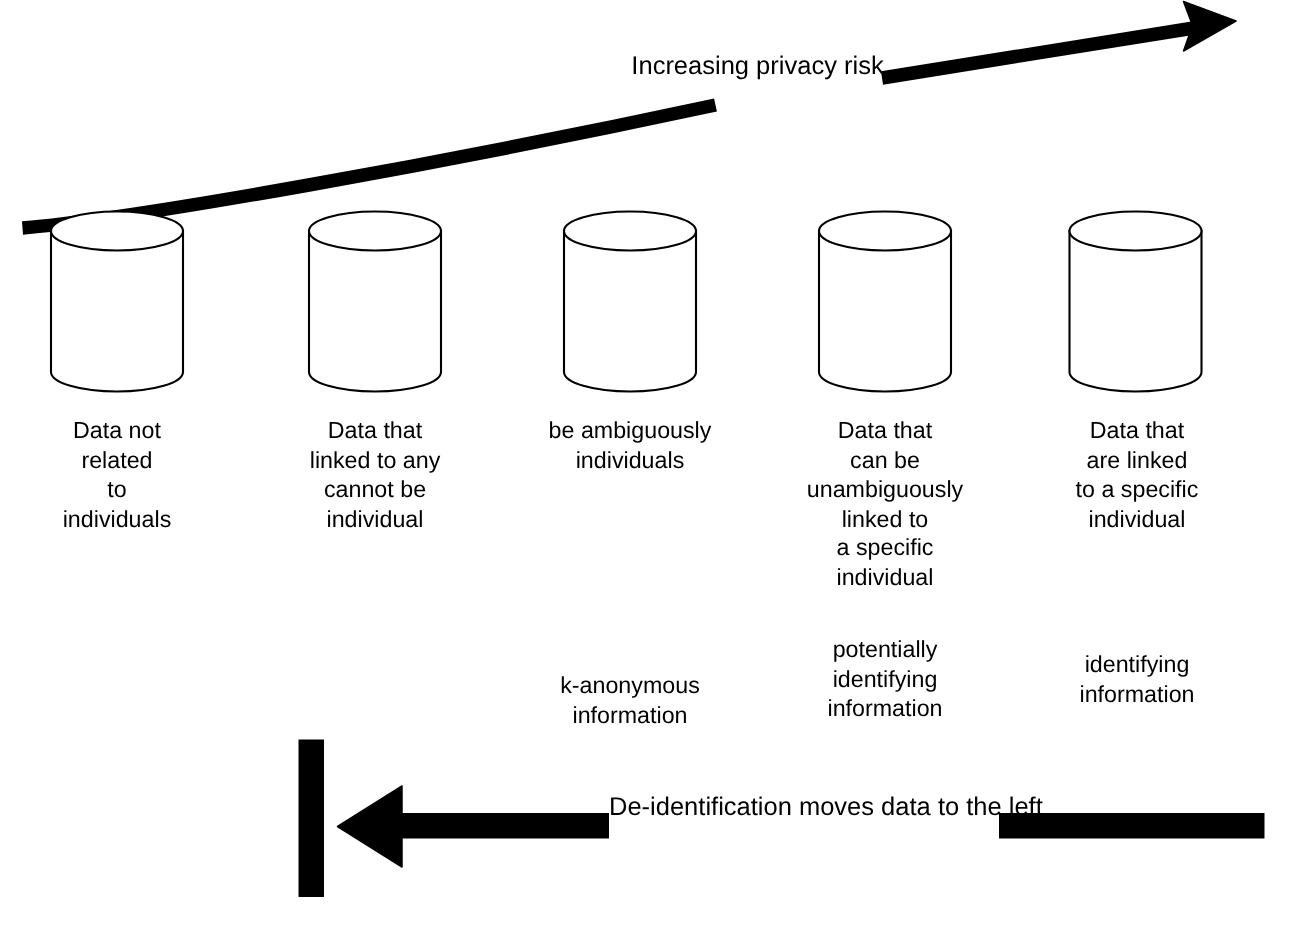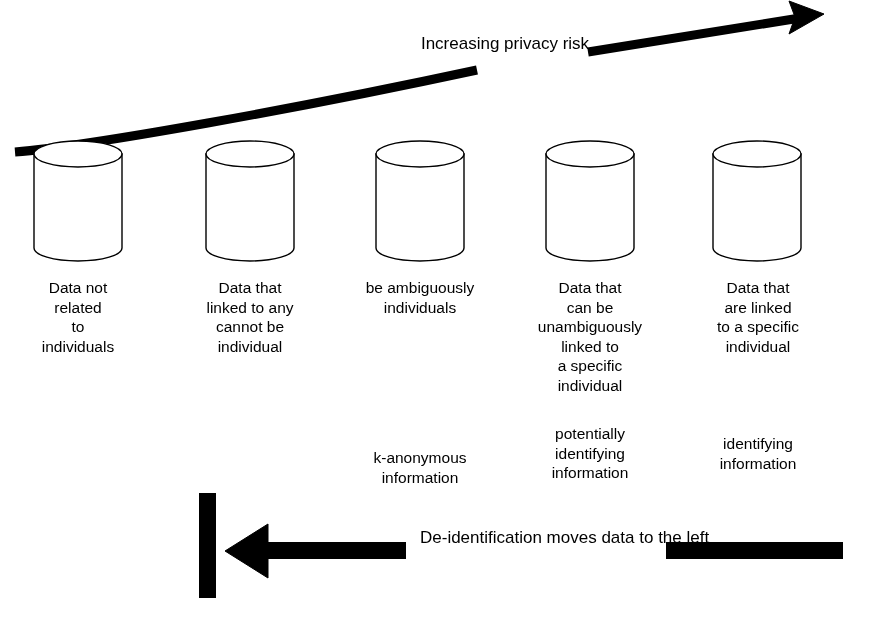--- a/index.html
+++ b/index.html
@@ -147,18 +147,18 @@
     <span class="ln">potentially</span>
     <span class="ln">identifying</span>
     <span class="ln">information</span>
   </div>
 
   <div class="label-block" style="left:672px; top:434px; width:172px;">
     <span class="ln">identifying</span>
     <span class="ln">information</span>
   </div>
 
-  <div class="arrow-caption" style="left:420px; top:528px; width:262px;">
+  <div class="arrow-caption" style="left:406px; top:528px; width:262px;">
     <span class="ln">De-identification moves data</span>
     <span class="ln">to the left</span>
   </div>
 
 </div>
 
 </body></html>

